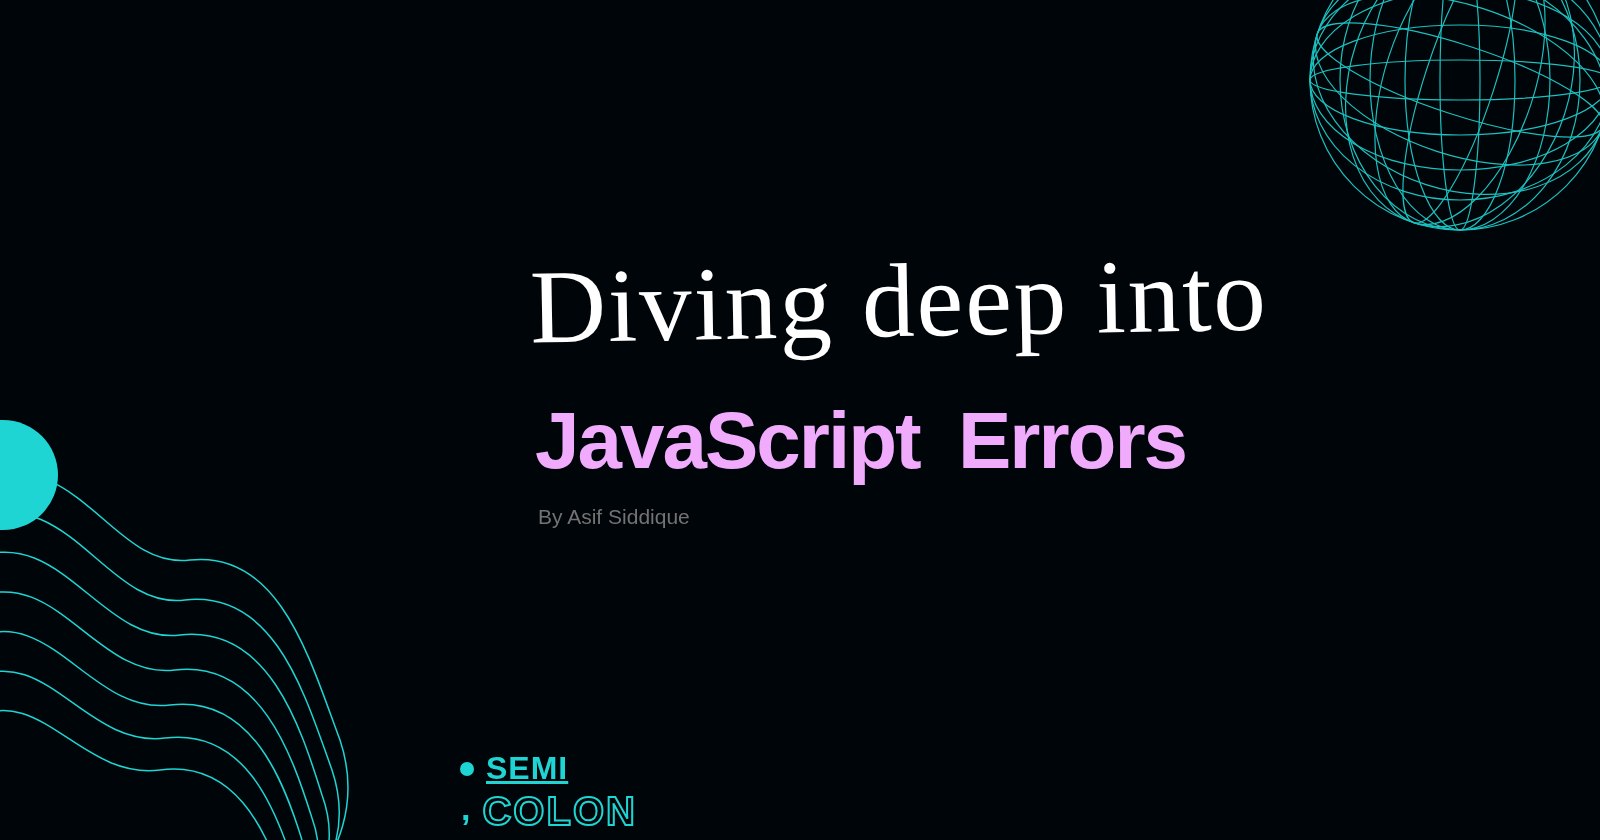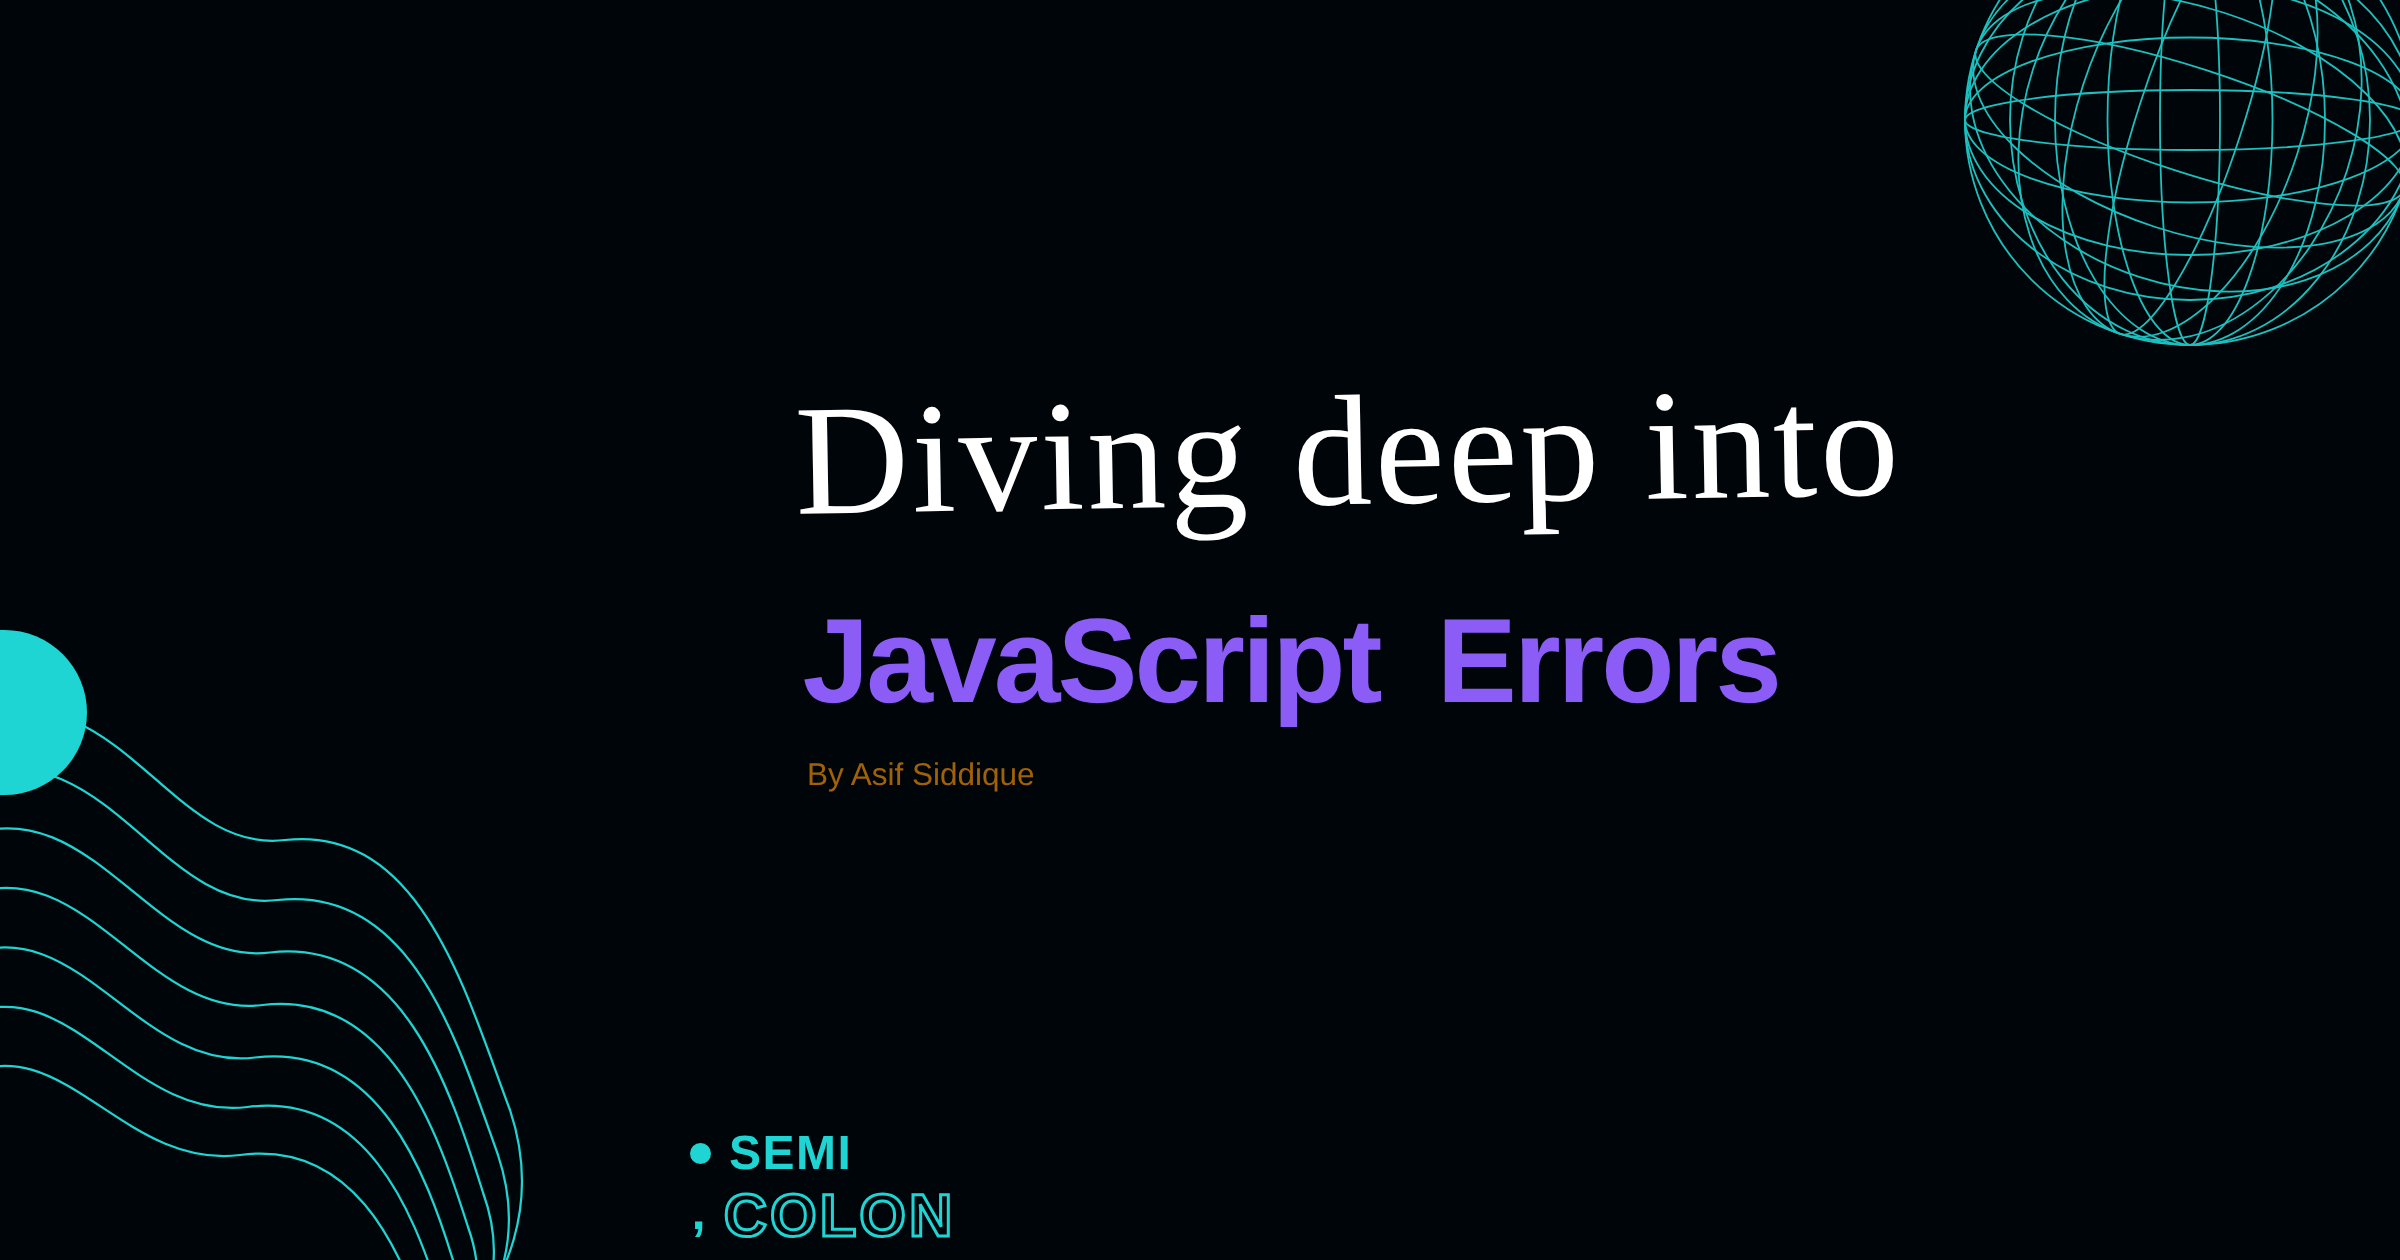--- a/index.html
+++ b/index.html
@@ -22,31 +22,31 @@
     font-weight: 400;
     transform: rotate(-1deg);
   }
   .heading-bold {
     position: absolute;
     top: 395px;
     left: 535px;
     font-family: 'Arial Black', sans-serif;
     font-weight: 900;
     font-size: 80px;
-    color: #8b5cf6;
+    color: #f0abfc;
     letter-spacing: -2px;
     word-spacing: 18px;
   }
   .byline {
     position: absolute;
     top: 505px;
     left: 538px;
     font-family: Arial, sans-serif;
     font-size: 21px;
-    color: #a16207;
+    color: #737373;
   }
   .logo {
     position: absolute;
     top: 750px;
     left: 460px;
     display: flex;
     flex-direction: column;
     gap: 2px;
   }
   .logo-row {
@@ -67,20 +67,21 @@
     line-height: 0.5;
     margin-top: -6px;
     margin-left: 1px;
   }
   .logo-semi {
     font-family: 'Arial Black', sans-serif;
     font-weight: 900;
     font-size: 32px;
     color: #1fd5d3;
     letter-spacing: 1px;
+    text-decoration: underline;
   }
   .logo-colon {
     font-family: 'Arial Black', sans-serif;
     font-weight: 900;
     font-size: 40px;
     color: transparent;
     -webkit-text-stroke: 2px #1fd5d3;
     letter-spacing: 2px;
   }
   .globe {

